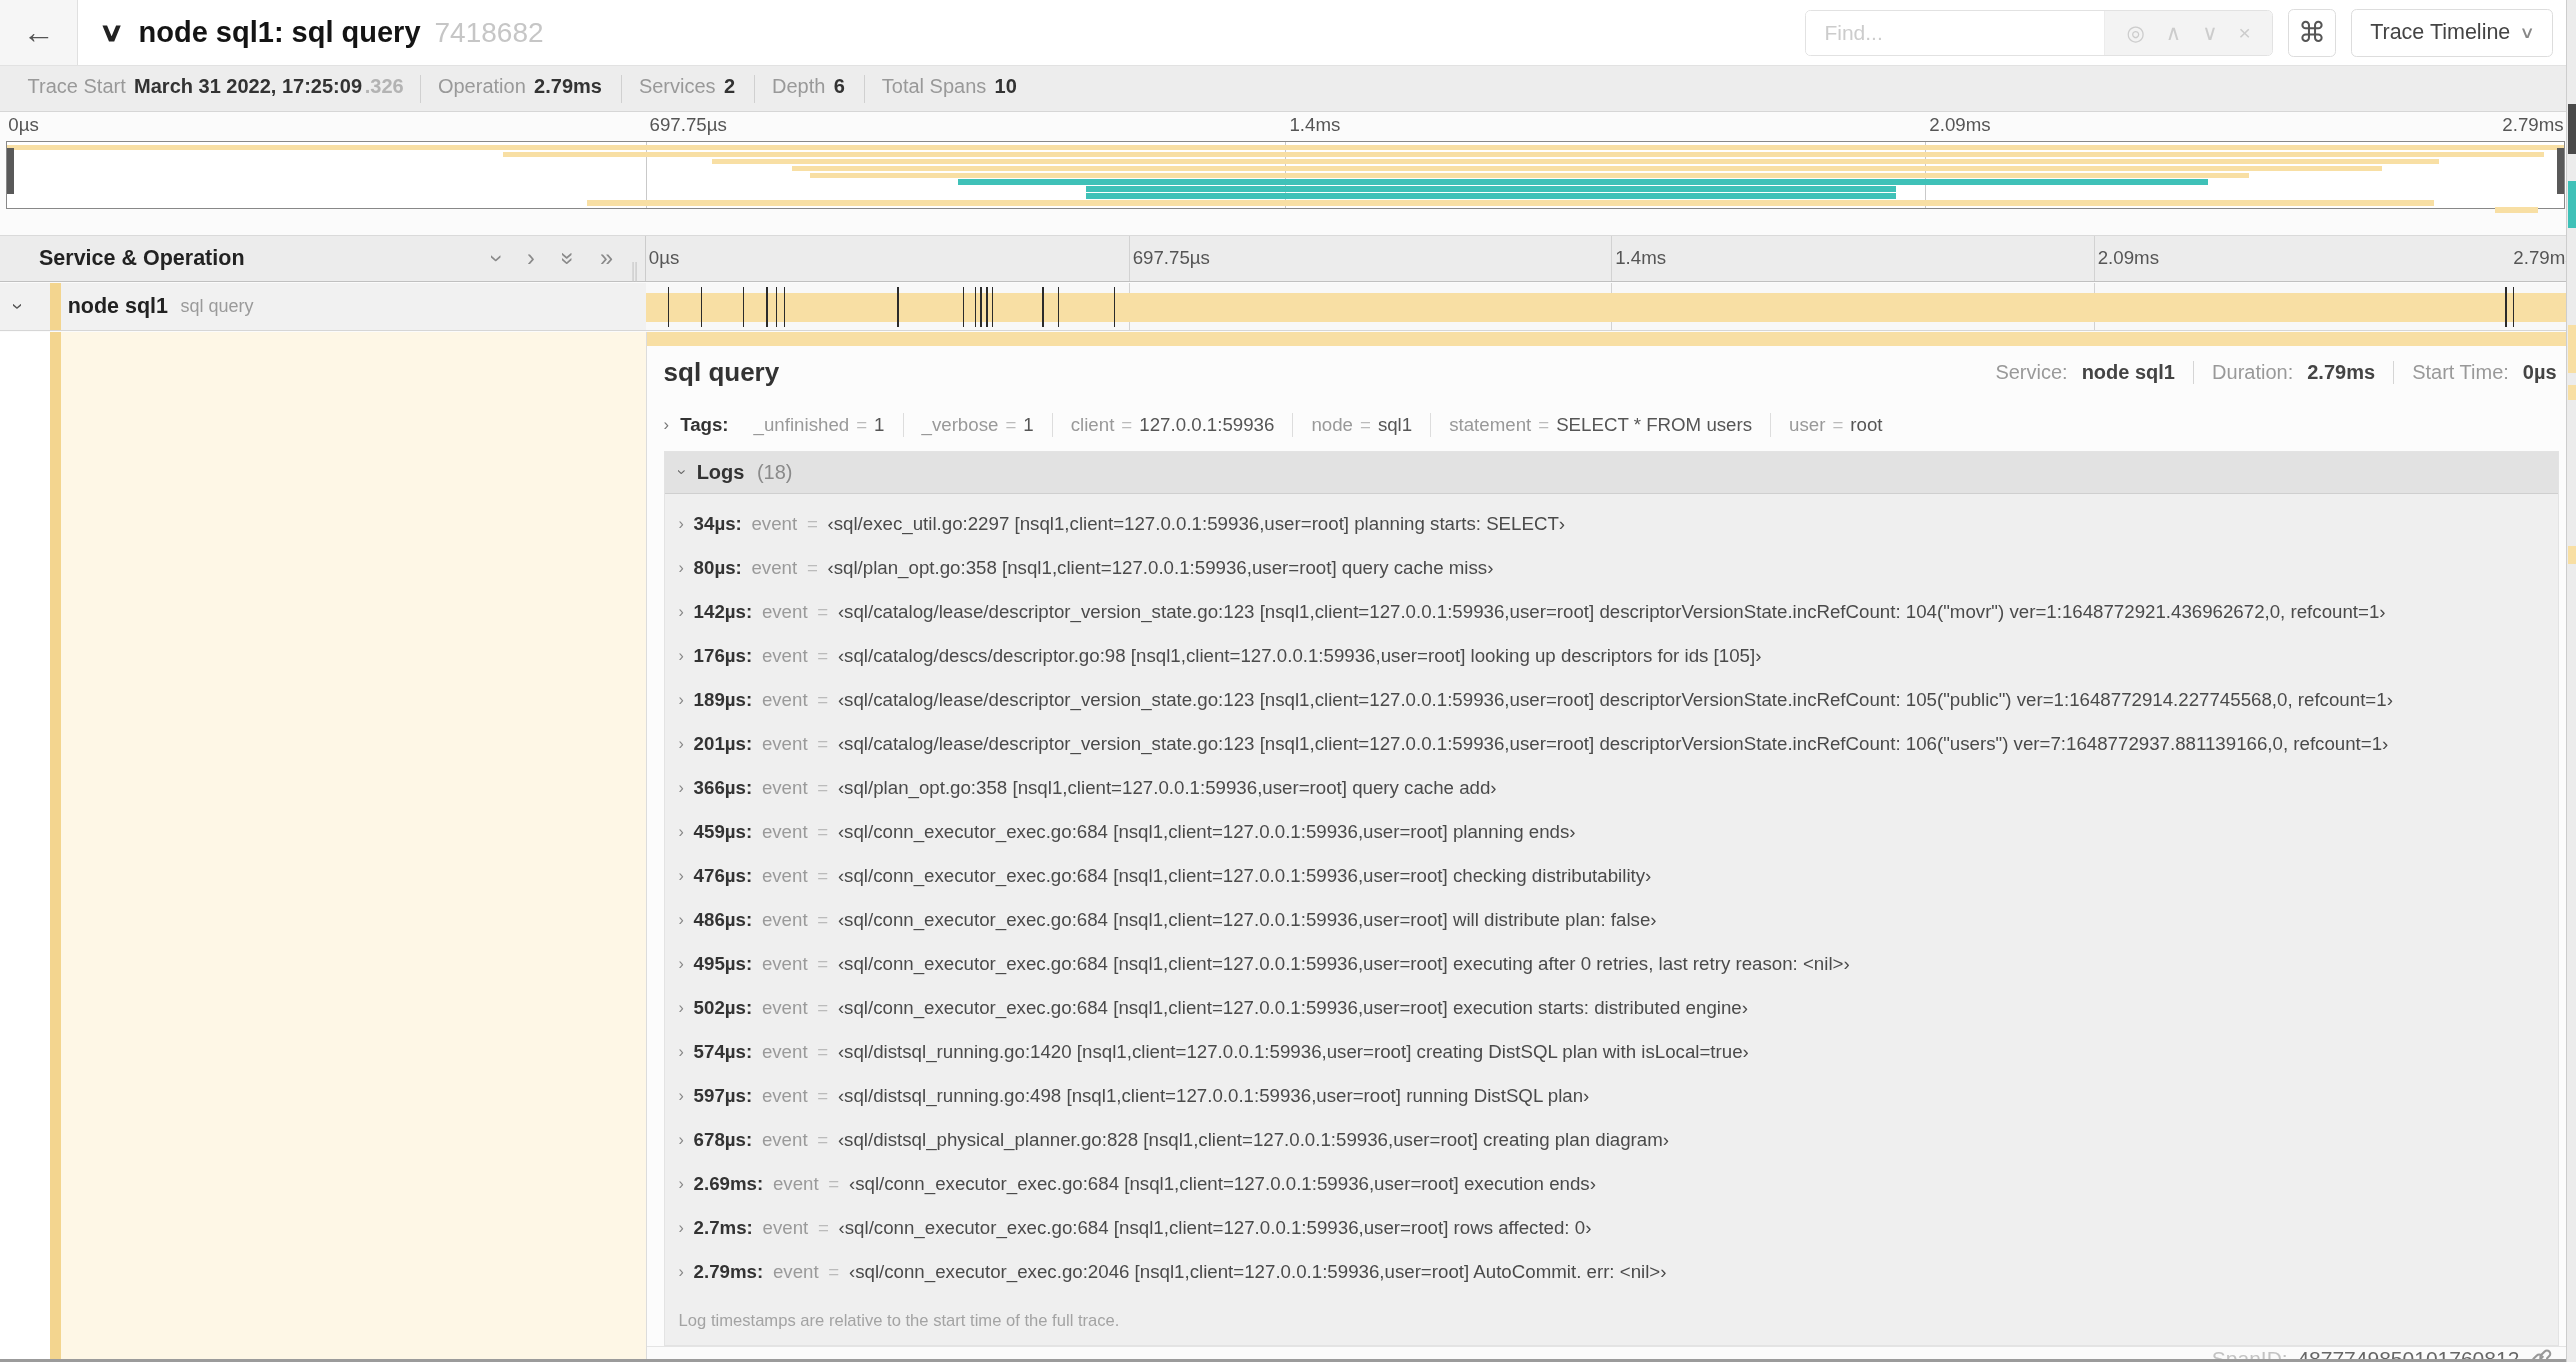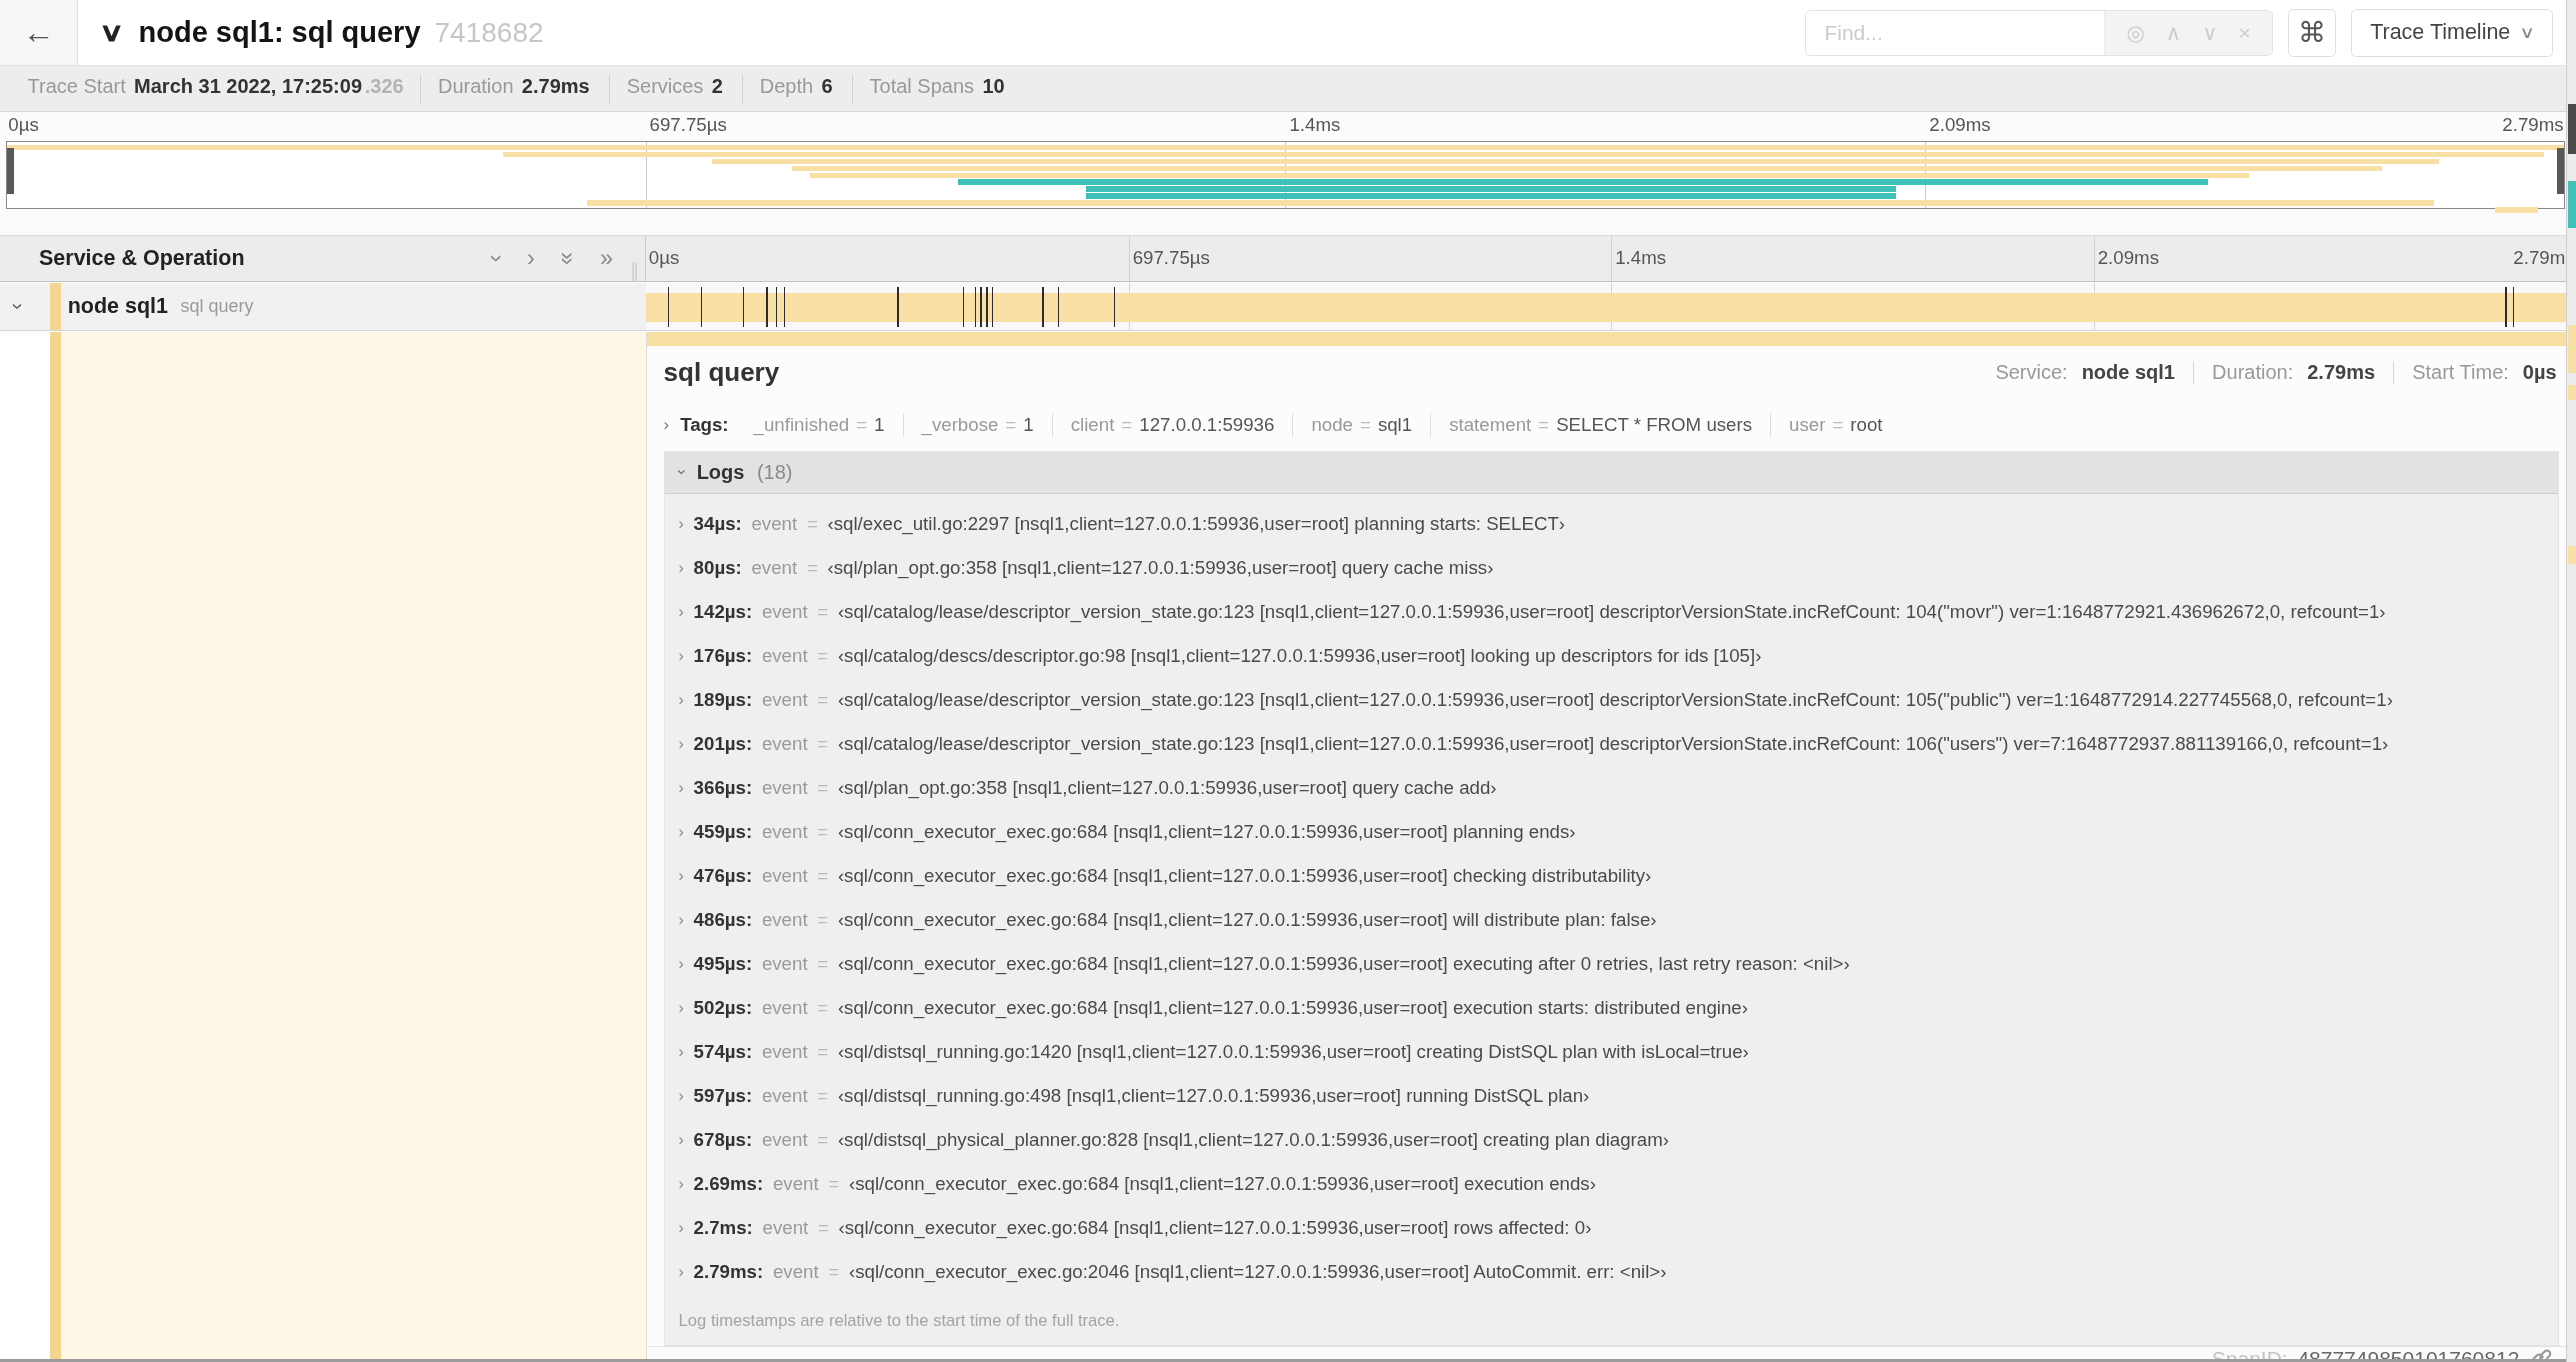--- a/index.html
+++ b/index.html
@@ -139,21 +139,21 @@
 
 <div class="infobar">
 
     <span class="info-item">
       <span class="info-label">Trace Start</span>
       <span class="info-value">March 31 2022, 17:25:09</span>
       <span class="info-suffix">.326</span>
     </span>
 
     <span class="info-item">
-      <span class="info-label">Duration</span>
+      <span class="info-label">Operation</span>
       <span class="info-value">2.79ms</span>
       <span class="info-suffix"></span>
     </span>
 
     <span class="info-item">
       <span class="info-label">Services</span>
       <span class="info-value">2</span>
       <span class="info-suffix"></span>
     </span>
 

